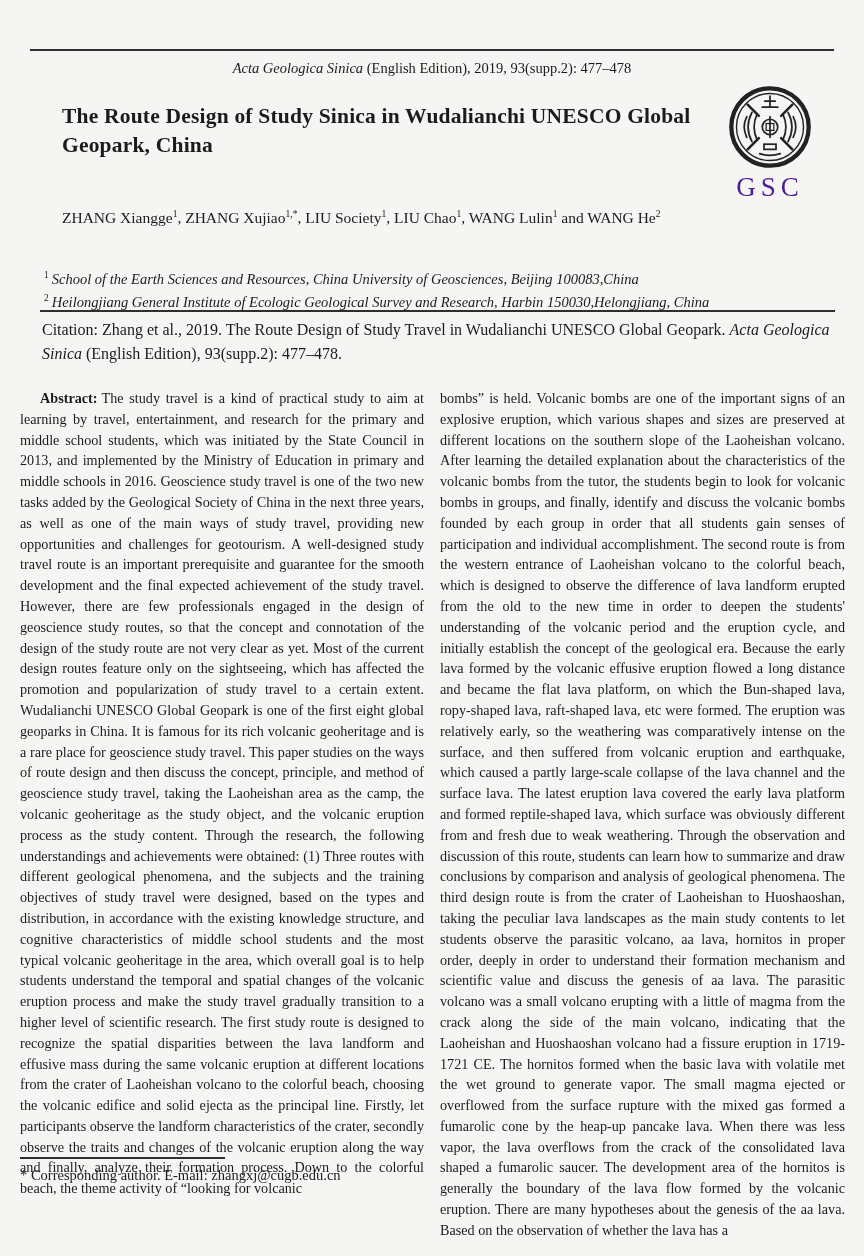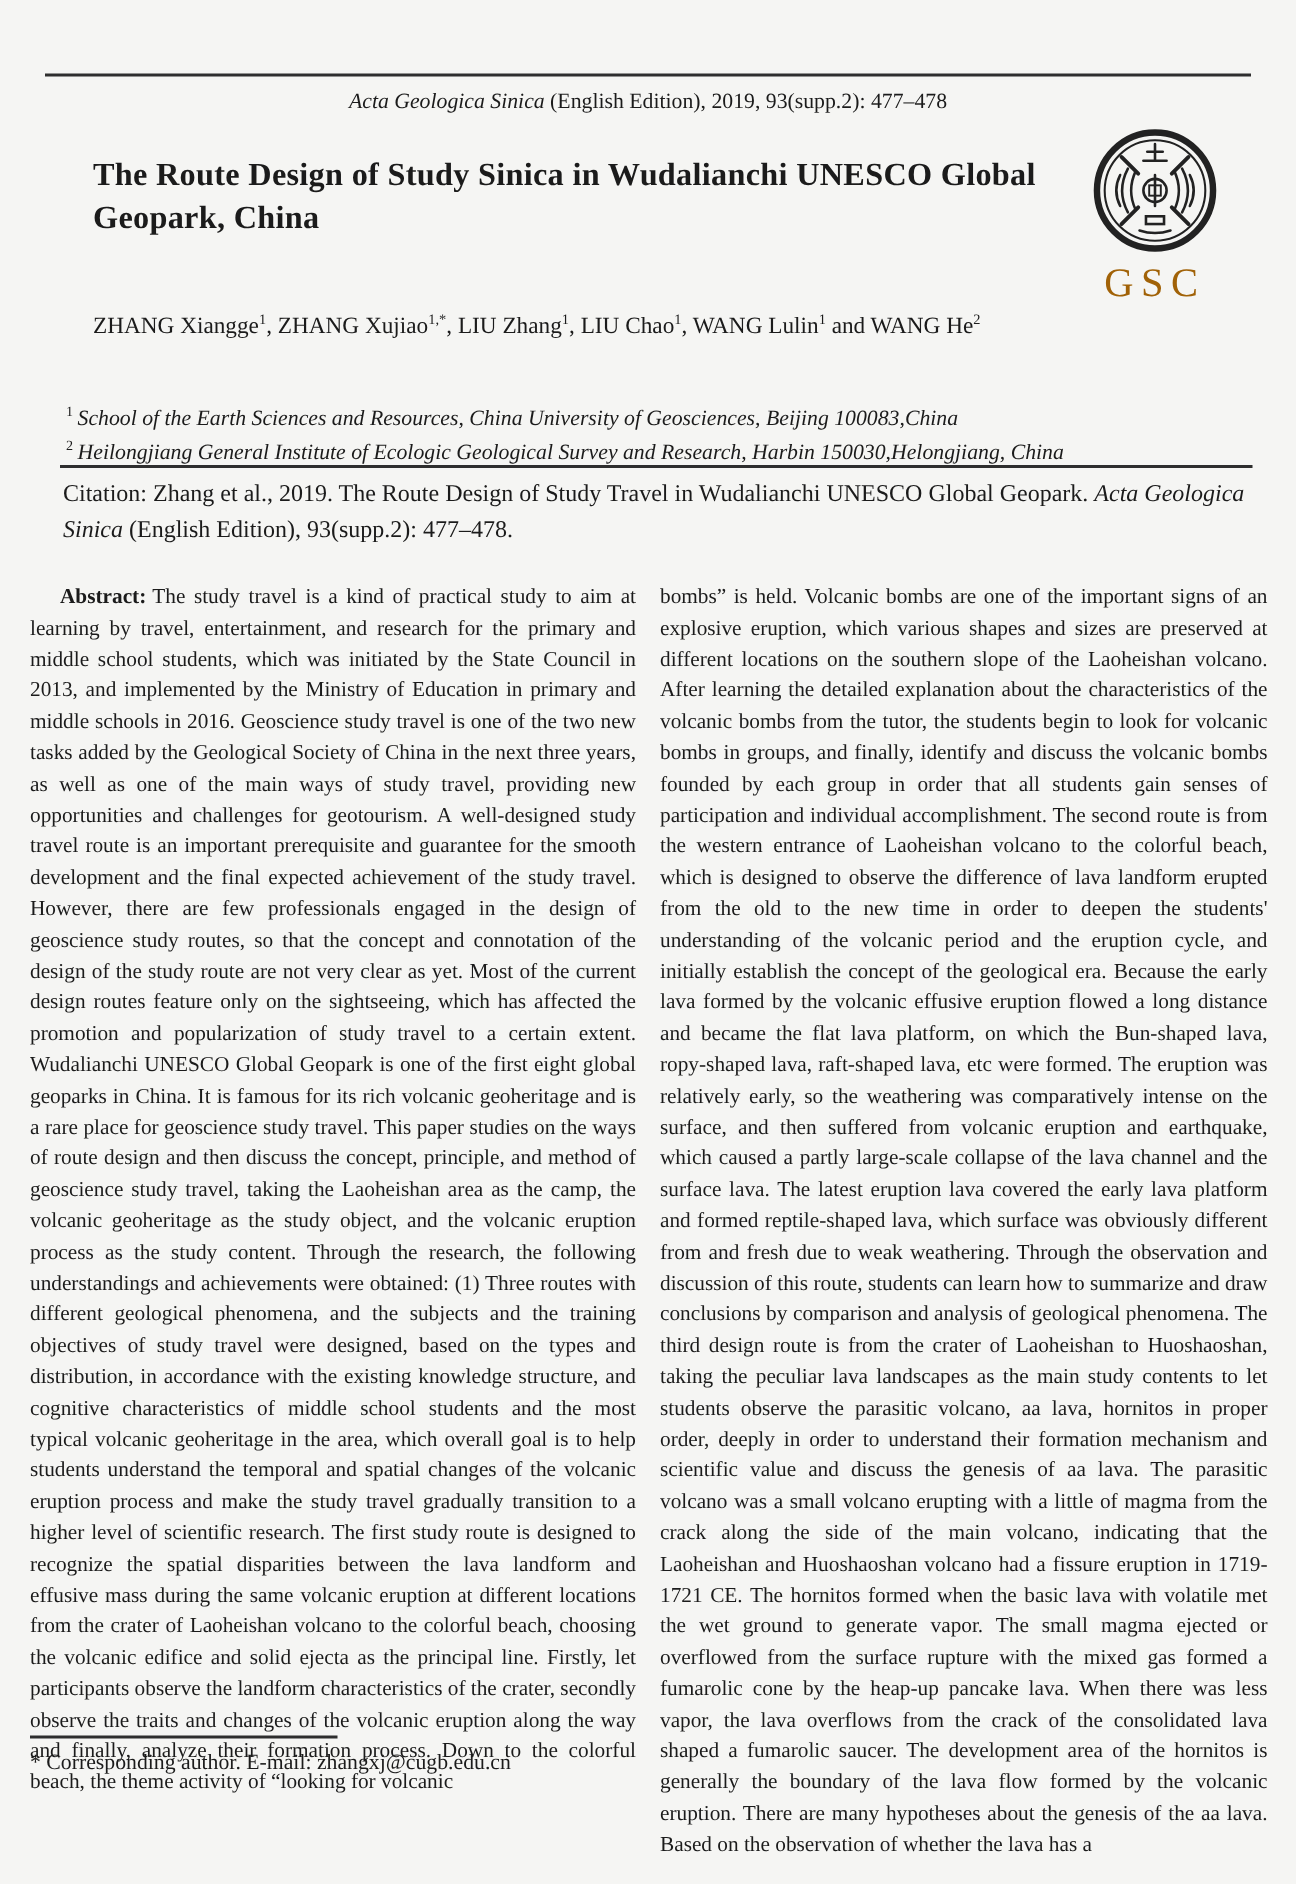--- a/index.html
+++ b/index.html
@@ -22,21 +22,21 @@
     position:absolute;left:62px;top:102px;width:645px;
     font-size:21.5px;font-weight:bold;line-height:1.34;
     letter-spacing:0.2px;
   }
   .logo{
     position:absolute;left:710px;top:84px;width:120px;
     text-align:center;
   }
   .logo-text{
     font-size:27px;letter-spacing:5px;margin-top:-2px;
-    color:#a16207;
+    color:#4c1d95;
   }
   .authors{
     position:absolute;left:62px;top:205px;width:600px;
     font-size:15.5px;line-height:1.62;
   }
   .authors sup{font-size:0.62em;}
   .affiliations{
     position:absolute;left:44px;top:268px;width:790px;
     font-size:14.5px;line-height:1.6;
   }
@@ -98,21 +98,21 @@
       <rect x="43" y="70" width="14" height="6" stroke-width="2"></rect>
       <path d="M38,81 Q50,85 62,81" stroke-width="2"></path>
       <circle cx="50" cy="50" r="9" stroke-width="2"></circle>
       <line x1="50" y1="38" x2="50" y2="62" stroke-width="2"></line>
       <rect x="45.5" y="46" width="9" height="8" stroke-width="1.5"></rect>
     </svg>
     <div class="logo-text">GSC</div>
   </div>
 
   <div class="authors">
-    <span><span>ZHANG Xiangge</span><sup>1</sup><span>, </span></span><span><span>ZHANG Xujiao</span><sup>1,*</sup><span>, </span></span><span><span>LIU Zhang</span><sup>1</sup><span>, </span></span><span><span>LIU Chao</span><sup>1</sup><span>, </span></span><span><span>WANG Lulin</span><sup>1</sup><span> and </span></span><span><span>WANG He</span><sup>2</sup><span></span></span>
+    <span><span>ZHANG Xiangge</span><sup>1</sup><span>, </span></span><span><span>ZHANG Xujiao</span><sup>1,*</sup><span>, </span></span><span><span>LIU Society</span><sup>1</sup><span>, </span></span><span><span>LIU Chao</span><sup>1</sup><span>, </span></span><span><span>WANG Lulin</span><sup>1</sup><span> and </span></span><span><span>WANG He</span><sup>2</sup><span></span></span>
   </div>
 
   <div class="affiliations">
     <div class="aff-line"><sup>1</sup><span class="aff-text">School of the Earth Sciences and Resources, China University of Geosciences, Beijing 100083,China</span></div>
     <div class="aff-line"><sup>2</sup><span class="aff-text">Heilongjiang General Institute of Ecologic Geological Survey and Research, Harbin 150030,Helongjiang, China</span></div>
   </div>
 
   <div class="rule mid-rule"></div>
 
   <div class="citation">

